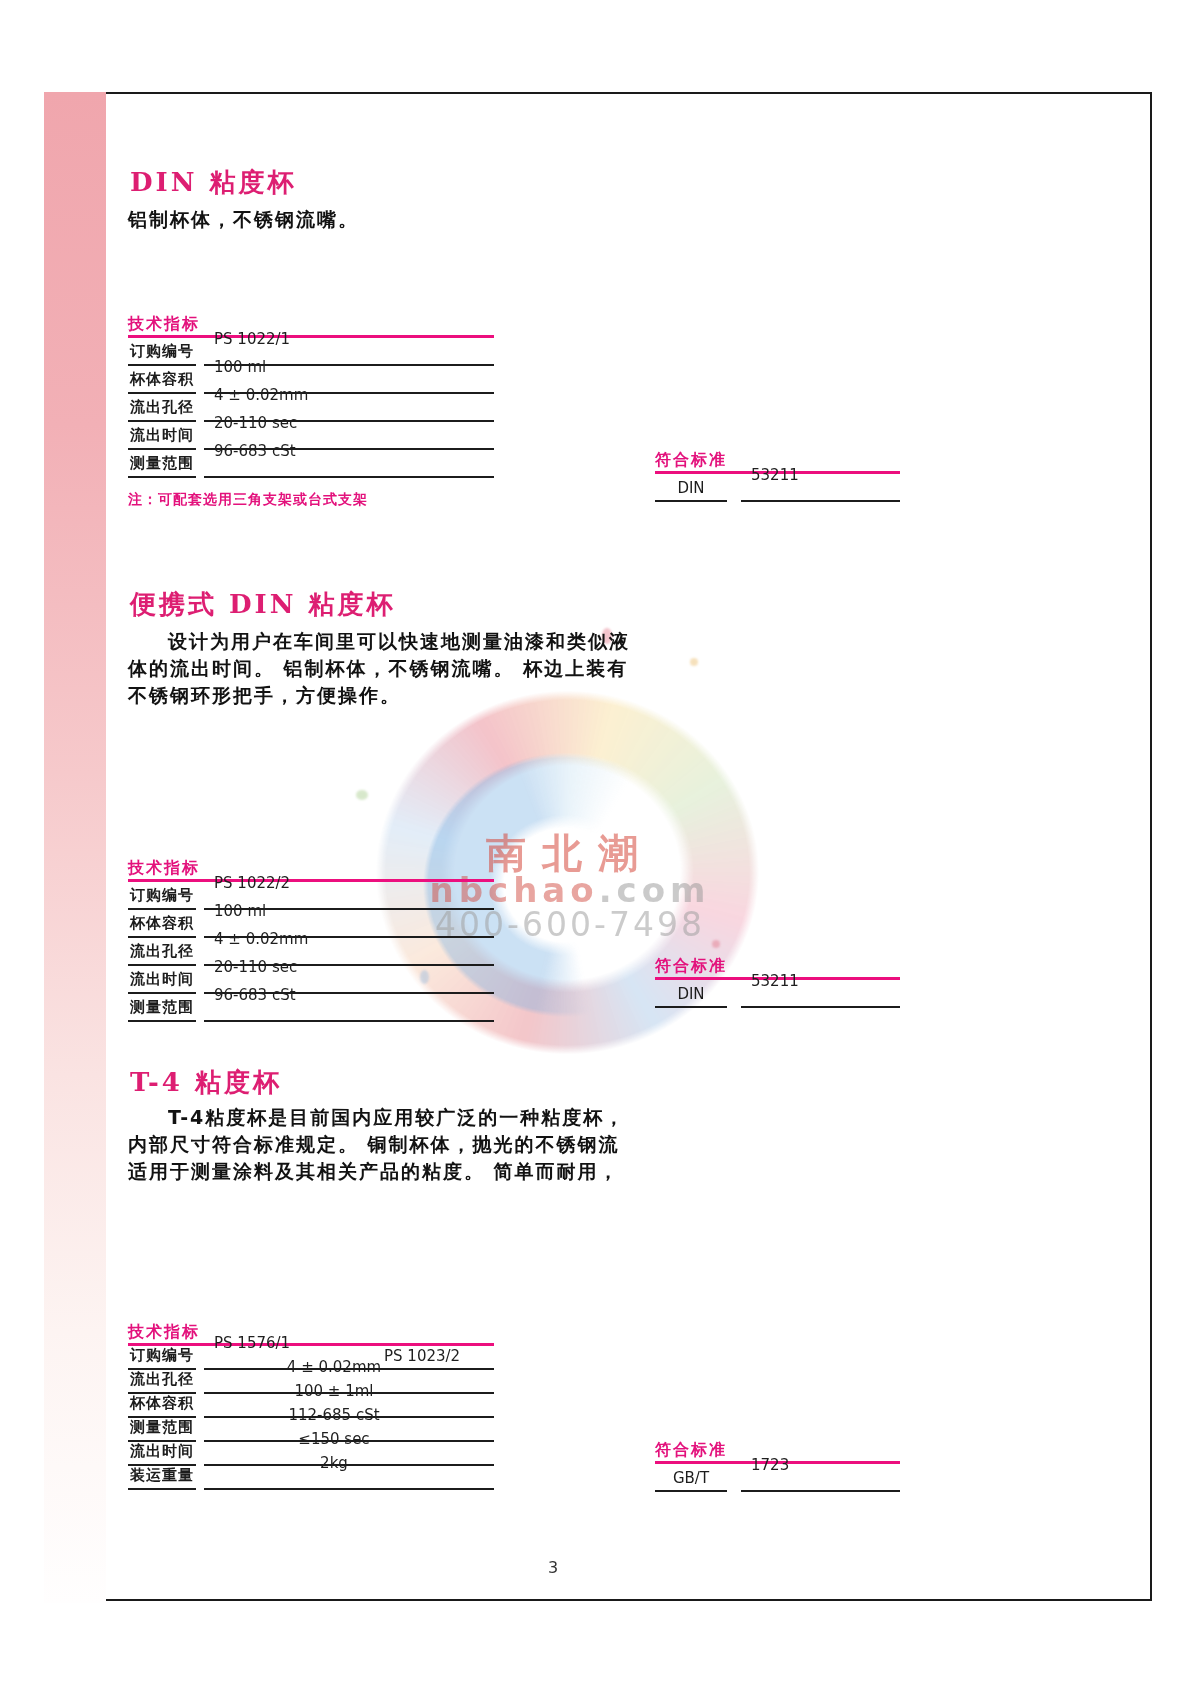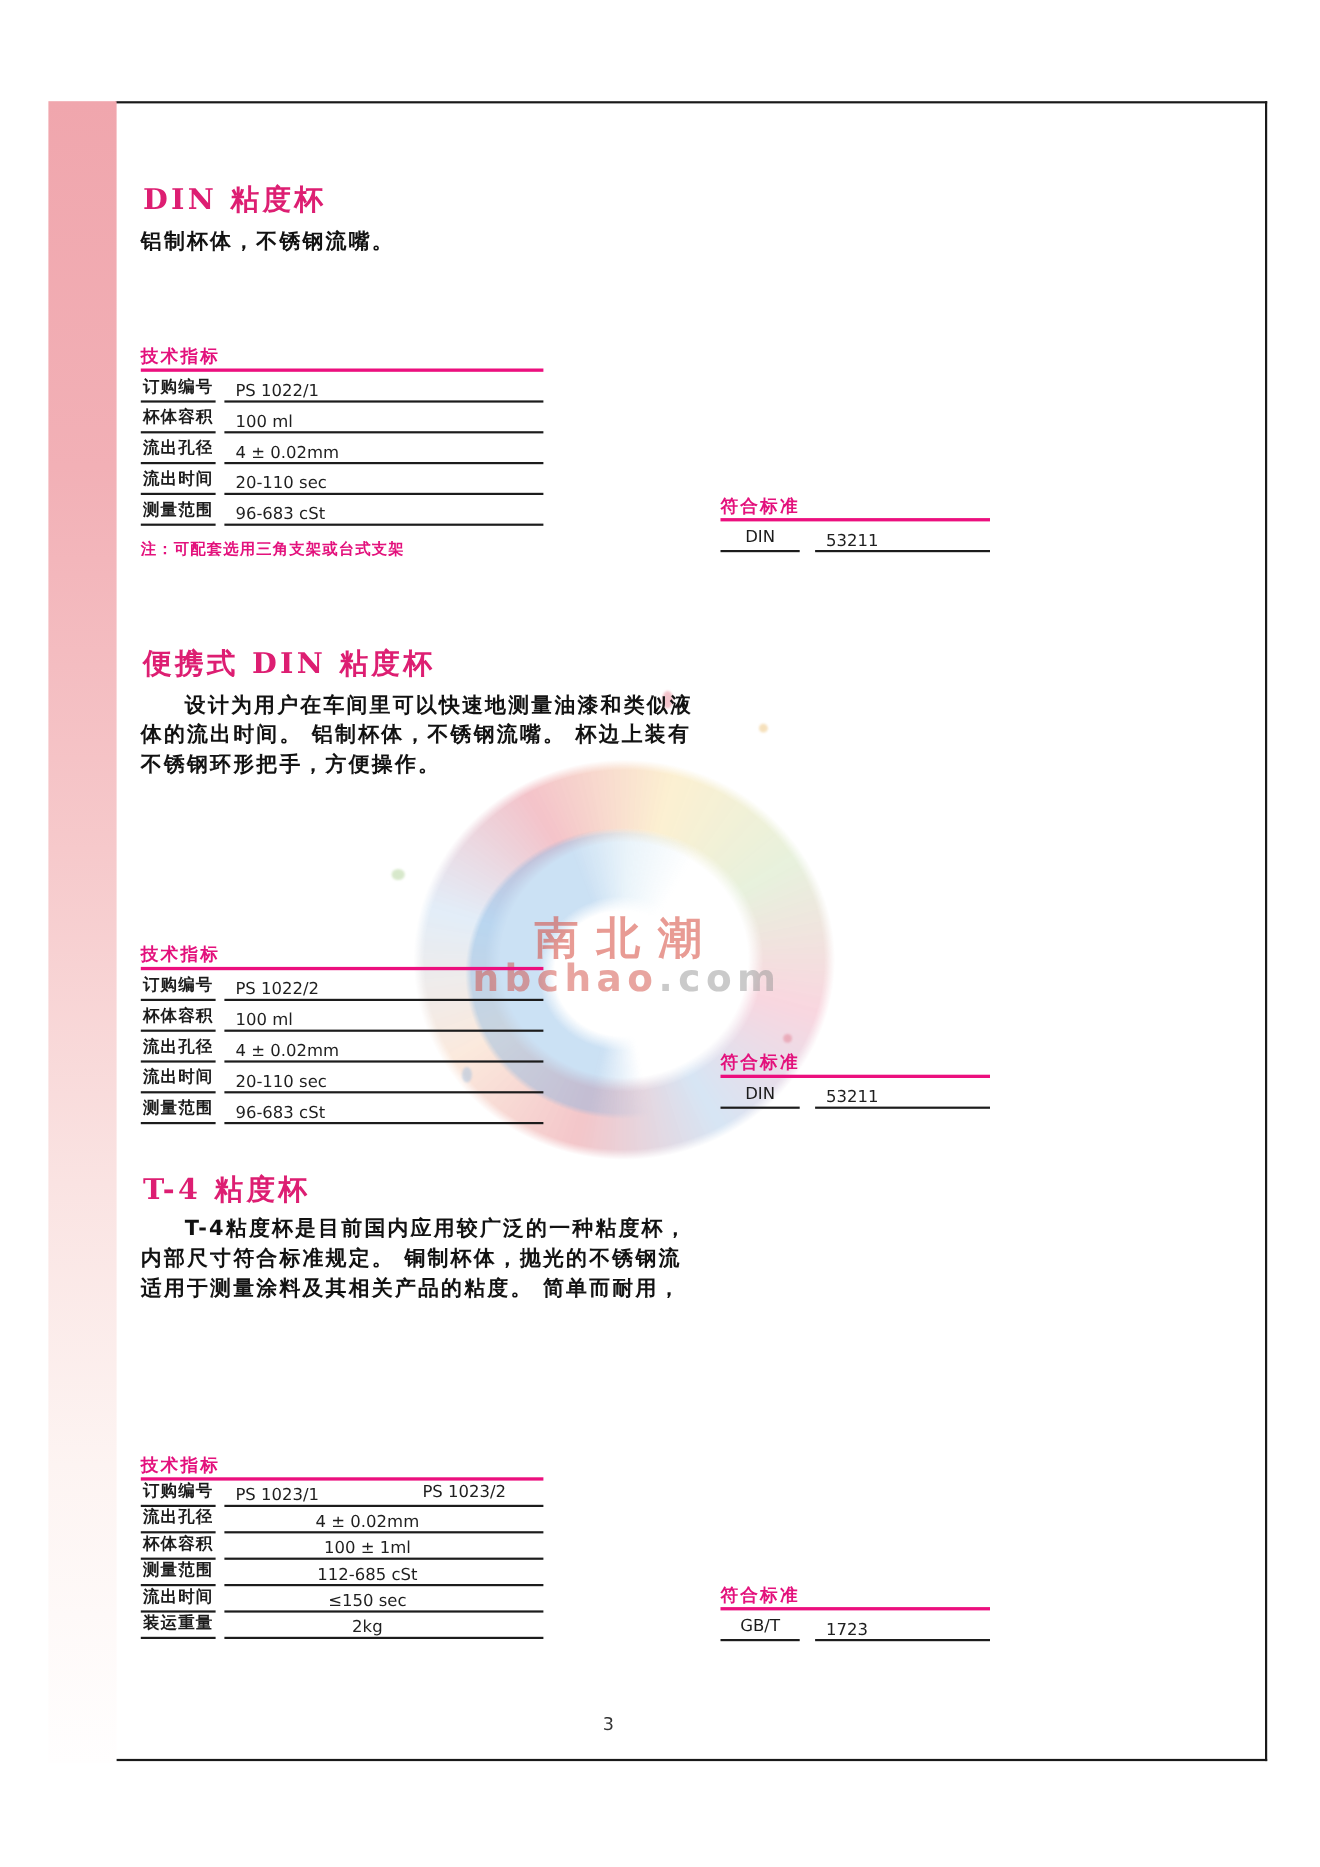--- a/index.html
+++ b/index.html
@@ -78,21 +78,21 @@
   .trow.h24 { height:24px; }
   .tlabel {
     width:68px; font-size:15px; font-weight:700; color:#1c1c1c; letter-spacing:1px;
     border-bottom:2px solid #1c1c1c; padding-bottom:3px; white-space:nowrap;text-align:center;
   }
   .std .tlabel { width:72px; font-weight:400; letter-spacing:0; }
   .tgap { width:8px; }
   .std .tgap { width:14px; }
   .tvalue {
     flex:1; font-size:15px; color:#1f1f1f; border-bottom:2px solid #1c1c1c;
-    padding:0 0 0 10px; white-space:nowrap;
+    padding:0 0 16px 10px; white-space:nowrap;
   }
   .tvalue.center { text-align:center; padding-left:0; padding-right:30px; }
   .tvalue.dual { position:relative; }
   .tvalue.dual .v2 { position:absolute; left:180px; bottom:3px; }
   .tbl-note { margin-top:13px; font-size:14px; font-weight:700; color:#e3117c; letter-spacing:1px; white-space:nowrap; }
   .page-num { position:absolute; left:538px; top:1558px; width:30px; text-align:center; font-size:16px; color:#333; z-index:2; }
 </style>
 </head>
 <body>
 
@@ -101,20 +101,21 @@
   <div class="watermark">
     <div class="wm-ring"></div>
     <div class="wm-ring2"></div>
     <div class="dot d1"></div>
     <div class="dot d2"></div>
     <div class="dot d3"></div>
     <div class="dot d4"></div>
     <div class="dot d5"></div>
     <div class="wm-brand">南北潮</div>
     <div class="wm-domain"><span class="b">nbchao</span><span class="r">.com</span></div>
+    <div class="wm-phone">400-600-7498</div>
   </div>
 
   <div class="frame"></div>
   <div class="left-bar"></div>
 
   <h2 class="sec-title" style="top:166px">DIN 粘度杯</h2>
   <div class="para" style="top:206px">
     <div class="pline">铝制杯体，不锈钢流嘴。</div>
   </div>
 
@@ -212,21 +213,21 @@
     <div class="pline">内部尺寸符合标准规定。 铜制杯体，抛光的不锈钢流</div>
     <div class="pline">适用于测量涂料及其相关产品的粘度。 简单而耐用，</div>
   </div>
 
   <div class="spec" style="top:1322px">
     <div class="tbl-header">技术指标</div>
     <div class="tbl-rule"></div>
     <div class="trow h24">
       <div class="tlabel">订购编号</div>
         <div class="tgap"></div>
-      <div class="tvalue dual"><span class="v1">PS 1023/1</span><span class="v2">PS 1023/2</span></div>
+      <div class="tvalue dual"><span class="v1">PS 1576/1</span><span class="v2">PS 1023/2</span></div>
     </div>
     <div class="trow h24">
       <div class="tlabel">流出孔径</div>
         <div class="tgap"></div>
       <div class="tvalue center">4 ± 0.02mm</div>
     </div>
     <div class="trow h24">
       <div class="tlabel">杯体容积</div>
         <div class="tgap"></div>
       <div class="tvalue center">100 ± 1ml</div>

